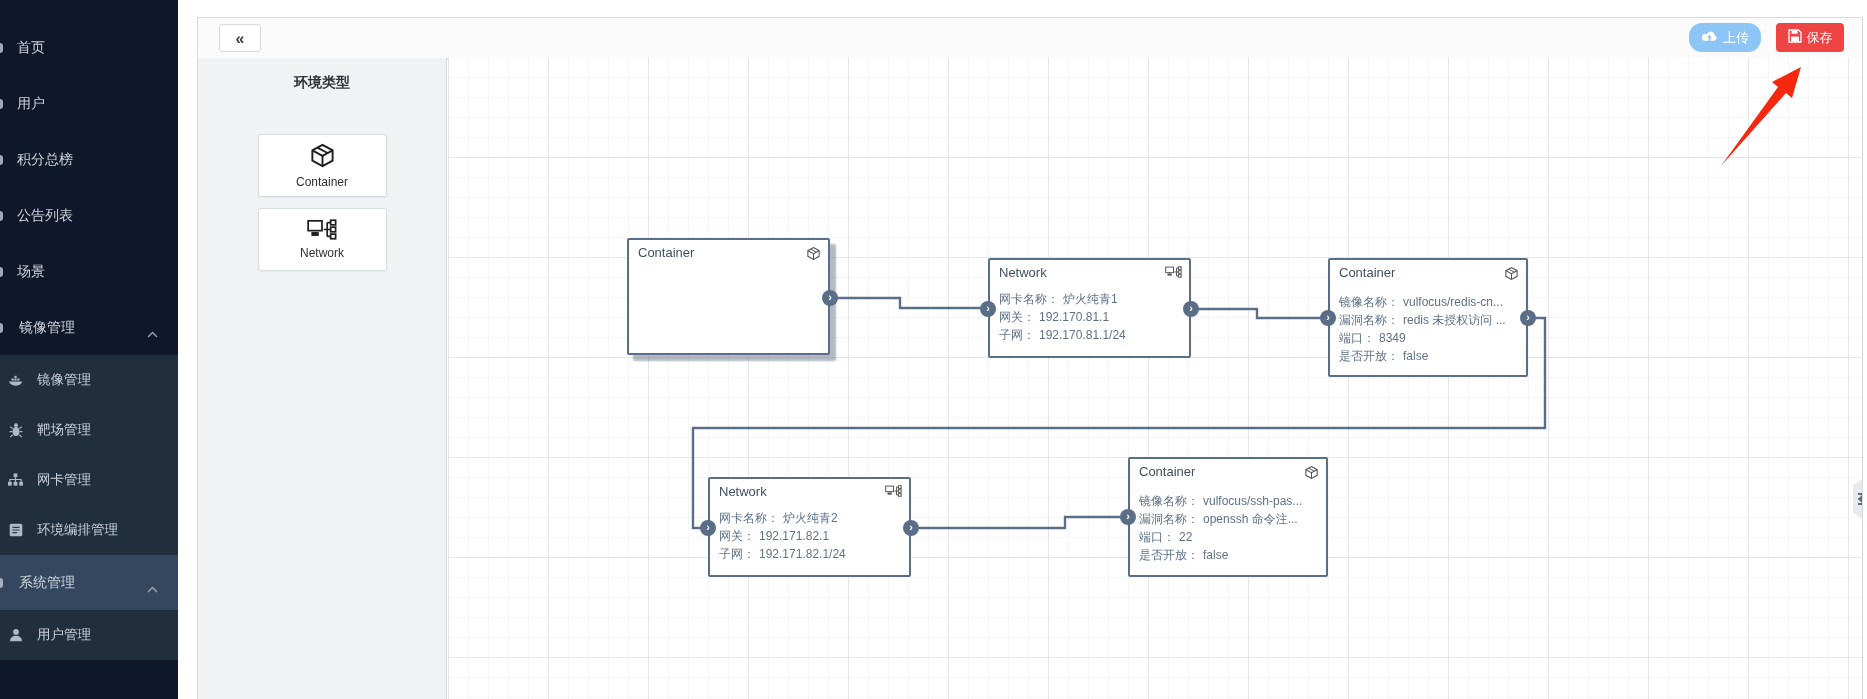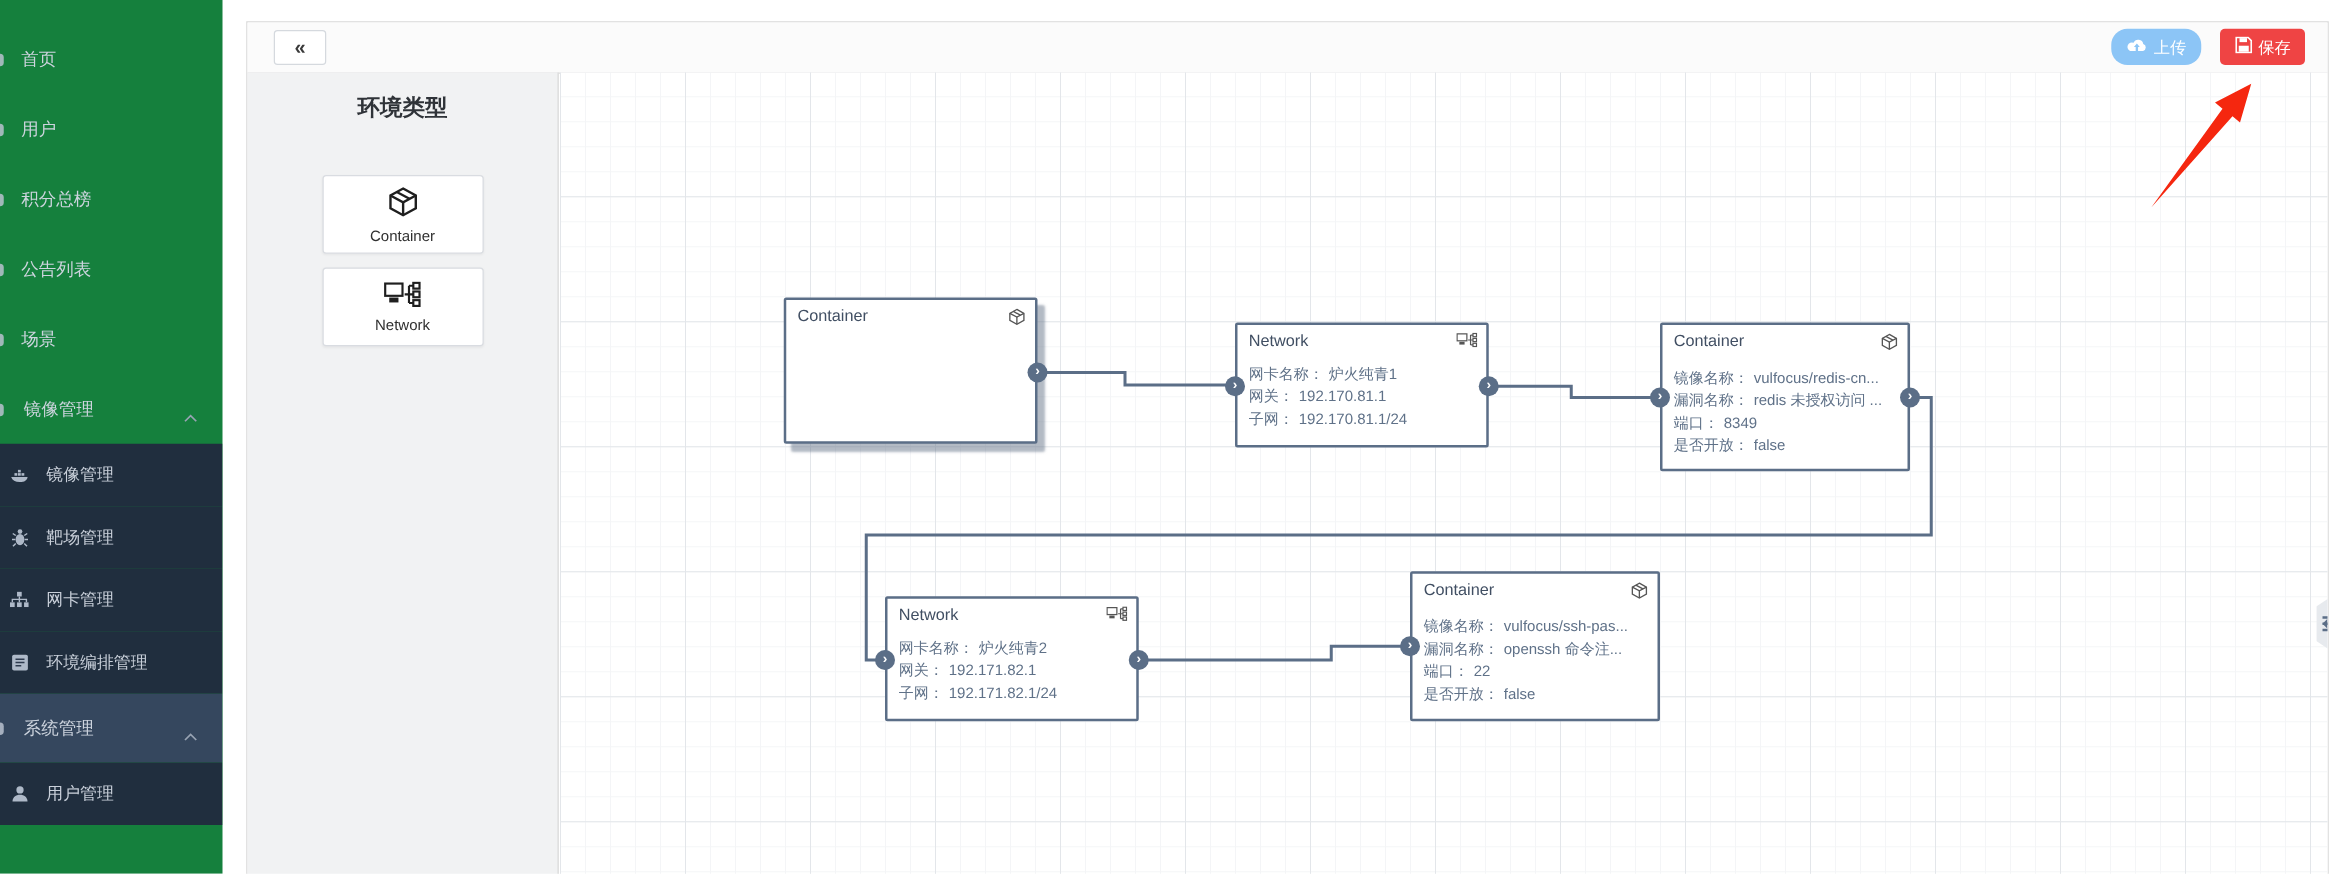--- a/index.html
+++ b/index.html
@@ -2,40 +2,40 @@
 <html><head>
 <meta charset="utf-8">
 <style>
   html,body{margin:0;padding:0;}
   body{
     width:1867px;height:699px;overflow:hidden;position:relative;background:#ffffff;
     font-family:"Liberation Sans","DejaVu Sans",sans-serif;
     -webkit-font-smoothing:antialiased;
   }
   
-  #sidebar{position:absolute;left:0;top:0;width:178px;height:699px;background:#15803d;padding-top:20px;box-sizing:border-box;overflow:hidden;}
+  #sidebar{position:absolute;left:0;top:0;width:178px;height:699px;background:#0f172a;padding-top:20px;box-sizing:border-box;overflow:hidden;}
   .s-row{position:relative;display:flex;align-items:center;cursor:pointer;}
   .s-top{height:56px;padding-left:17px;font-size:14px;color:#cdd4de;}
   .s-section{height:55px;padding-left:19px;font-size:14px;color:#cdd4de;}
   .s-sub{height:50px;background:#202e3e;padding-left:8px;font-size:13.5px;color:#c9d0da;}
   .s-section.active{background:#35475e;}
   .sliver{position:absolute;left:0;width:3px;height:10px;border-radius:0 3px 3px 0;background:#b8c2cf;opacity:.85;}
   .s-sub .ic{width:15px;height:16px;display:inline-flex;align-items:center;justify-content:center;margin-right:14px;flex:none;}
   .chev{position:absolute;right:20px;top:50%;margin-top:-3px;width:11px;height:7px;}
   
   #panel{position:absolute;left:197px;top:17px;width:1666px;height:690px;background:#fff;border:1px solid #d9d9d9;box-sizing:border-box;}
   
   #topbar{position:relative;height:40px;background:#fbfbfb;border-bottom:1px solid #dcdcdc;}
   #collapse-btn{position:absolute;left:21px;top:6px;width:42px;height:28px;background:#fff;border:1px solid #d5d9de;border-radius:3px;font-size:16px;font-weight:bold;color:#3a3a3a;line-height:25px;text-align:center;cursor:pointer;padding:0;}
   .tb-btn{position:absolute;top:5px;height:29px;border:none;border-radius:4px;color:#fff;font-size:13px;display:flex;align-items:center;justify-content:center;gap:5px;cursor:pointer;box-sizing:border-box;padding:0 6px;font-family:inherit;}
   .tb-btn.i0{right:101px;width:72px;border-radius:13px;}
   .tb-btn.i1{right:18px;width:68px;}
   
   #palette{position:absolute;left:0;top:40px;width:249px;bottom:0;background:#f1f2f3;border-right:1px solid #d9d9d9;box-sizing:border-box;}
-  #palette-title{margin-top:16px;text-align:center;font-size:18px;font-weight:bold;color:#2f3338;}
+  #palette-title{margin-top:16px;text-align:center;font-size:14px;font-weight:bold;color:#2f3338;}
   #palette-cards{margin-top:42px;display:flex;flex-direction:column;align-items:center;gap:11px;}
   .p-card{width:127px;height:61px;background:#fff;border:1px solid #d9dce1;border-radius:3px;box-shadow:0 1px 2px rgba(0,0,0,.05);display:flex;flex-direction:column;align-items:center;justify-content:center;gap:2px;cursor:grab;}
   .p-card .lbl{font-size:12px;color:#303030;}
   
   #canvas{position:absolute;left:250px;top:40px;right:0;bottom:0;overflow:hidden;background-color:#fff;
     background-image:
       linear-gradient(to right,#e3e6ea 1px,transparent 1px),
       linear-gradient(to bottom,#e3e6ea 1px,transparent 1px),
       linear-gradient(to right,#f4f5f7 1px,transparent 1px),
       linear-gradient(to bottom,#f4f5f7 1px,transparent 1px);

